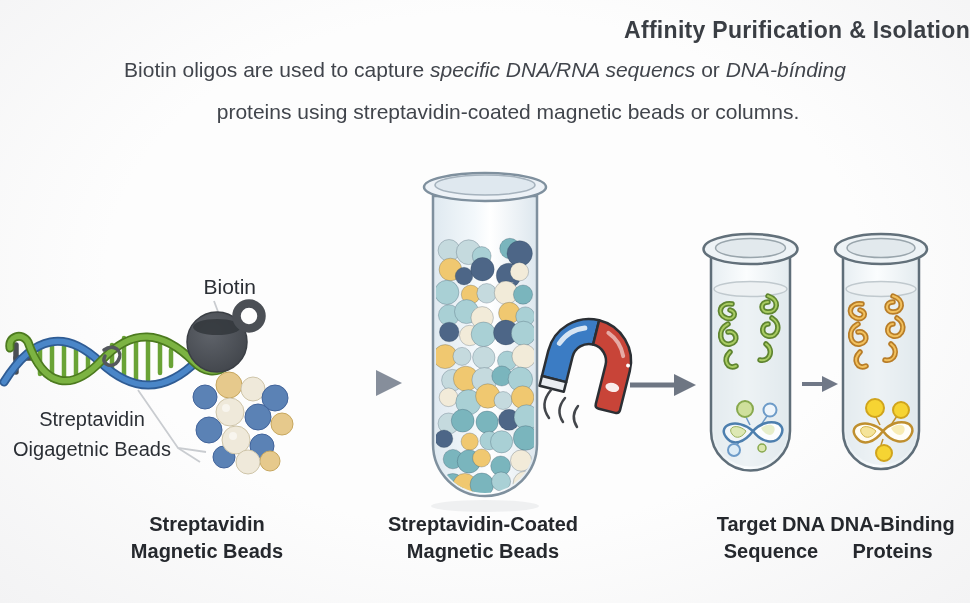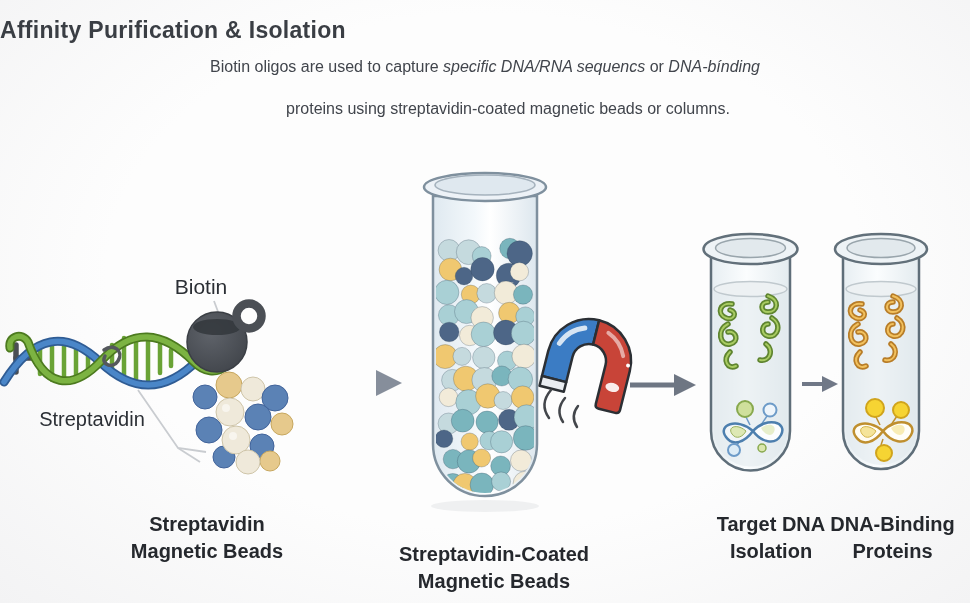--- a/index.html
+++ b/index.html
@@ -4,30 +4,30 @@
 <style>
   html,body{margin:0;padding:0;}
   body{
     width:970px;height:603px;overflow:hidden;
     font-family:"Liberation Sans","DejaVu Sans",sans-serif;
     background:radial-gradient(ellipse at 50% 45%, #fdfdfd 55%, #f3f3f4 100%);
     position:relative;
   }
   .stage{position:absolute;inset:0;width:970px;height:603px;}
   .txt{position:absolute;color:#3f434a;}
-  .title{top:17px;left:0;width:100%;text-align:left;font-size:23px;font-weight:700;color:#3a3e44;letter-spacing:.3px;}
-  .sub{left:0;width:100%;text-align:center;font-size:16px;color:#41454c;}
+  .title{top:17px;left:0;width:100%;text-align:right;font-size:23px;font-weight:700;color:#3a3e44;letter-spacing:.3px;}
+  .sub{left:0;width:100%;text-align:center;font-size:21px;color:#41454c;}
   .sub em{font-style:italic;}
   .sub1{top:58px;}
   .sub2{top:100px;padding-left:23px;}
-  .biotin-label{top:275px;left:146px;width:110px;text-align:center;font-size:21px;color:#2b2f35;}
+  .biotin-label{top:275px;left:146px;width:110px;text-align:right;font-size:21px;color:#2b2f35;}
   .callout{top:404px;left:0;width:184px;text-align:center;font-size:20px;line-height:30px;color:#2b2f35;}
   .caption{font-size:20px;font-weight:600;line-height:27px;color:#25282d;text-align:center;}
   .cap1{top:511px;left:112px;width:190px;}
-  .cap2{top:511px;left:379px;width:230px;margin-top:30px;}
+  .cap2{top:511px;left:368px;width:230px;}
   .cap3{top:511px;left:686px;width:170px;}
   .cap4{top:511px;left:805px;width:175px;}
   svg{position:absolute;top:0;left:0;}
 </style>
 </head>
 <body>
 
 <svg class="stage" width="970" height="603" viewBox="0 0 970 603">
   <defs>
     <linearGradient id="glass1" x1="0" y1="0" x2="1" y2="0">
@@ -276,33 +276,34 @@
 <div class="txt title">Affinity Purification &amp; Isolation</div>
 
 <div class="txt sub sub1"><span>Biotin oligos are used to capture </span><em>specific DNA/RNA sequencs</em><span> or </span><em>DNA-bínding</em></div>
 
 <div class="txt sub sub2">proteins using streptavidin-coated magnetic beads or columns.</div>
 
 <div class="txt biotin-label">Biotin</div>
 
 <div class="txt callout">
   <div>Streptavidin</div>
+  <div>Oigagetnic Beads</div>
 </div>
 
 <div class="txt caption cap1">
   <div>Streptavidin</div>
   <div>Magnetic Beads</div>
 </div>
 
 <div class="txt caption cap2">
   <div>Streptavidin-Coated</div>
   <div>Magnetic Beads</div>
 </div>
 
 <div class="txt caption cap3">
   <div>Target DNA</div>
-  <div>Isolation</div>
+  <div>Sequence</div>
 </div>
 
 <div class="txt caption cap4">
   <div>DNA-Binding</div>
   <div>Proteins</div>
 </div>
 
 </body></html>

